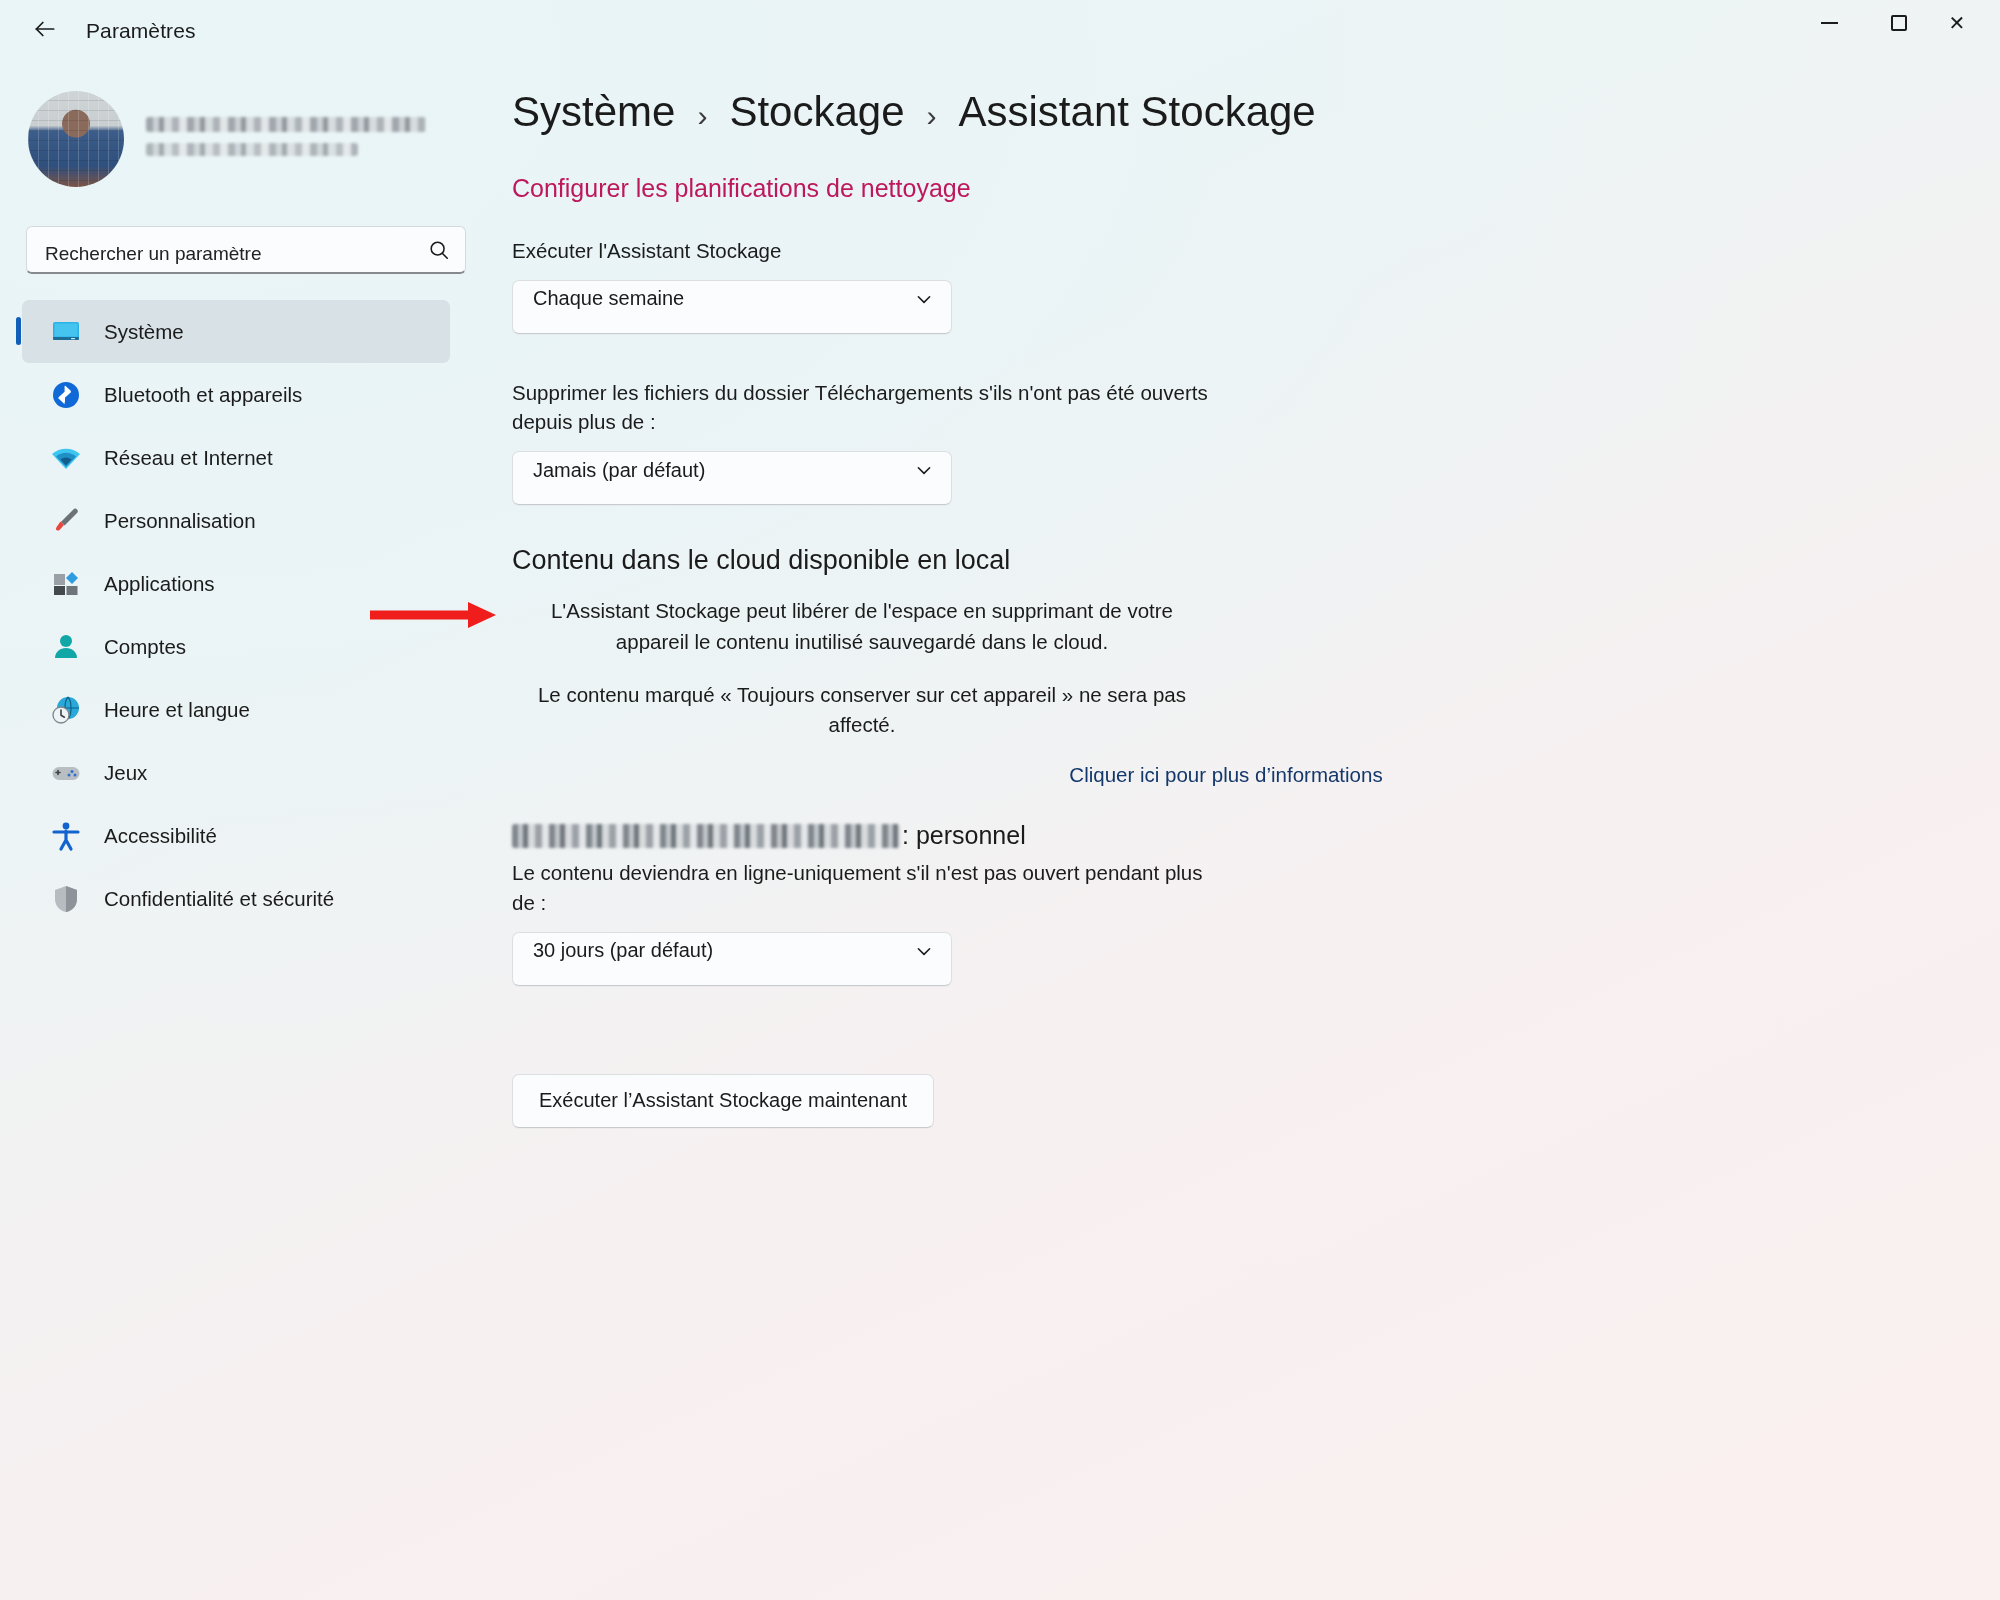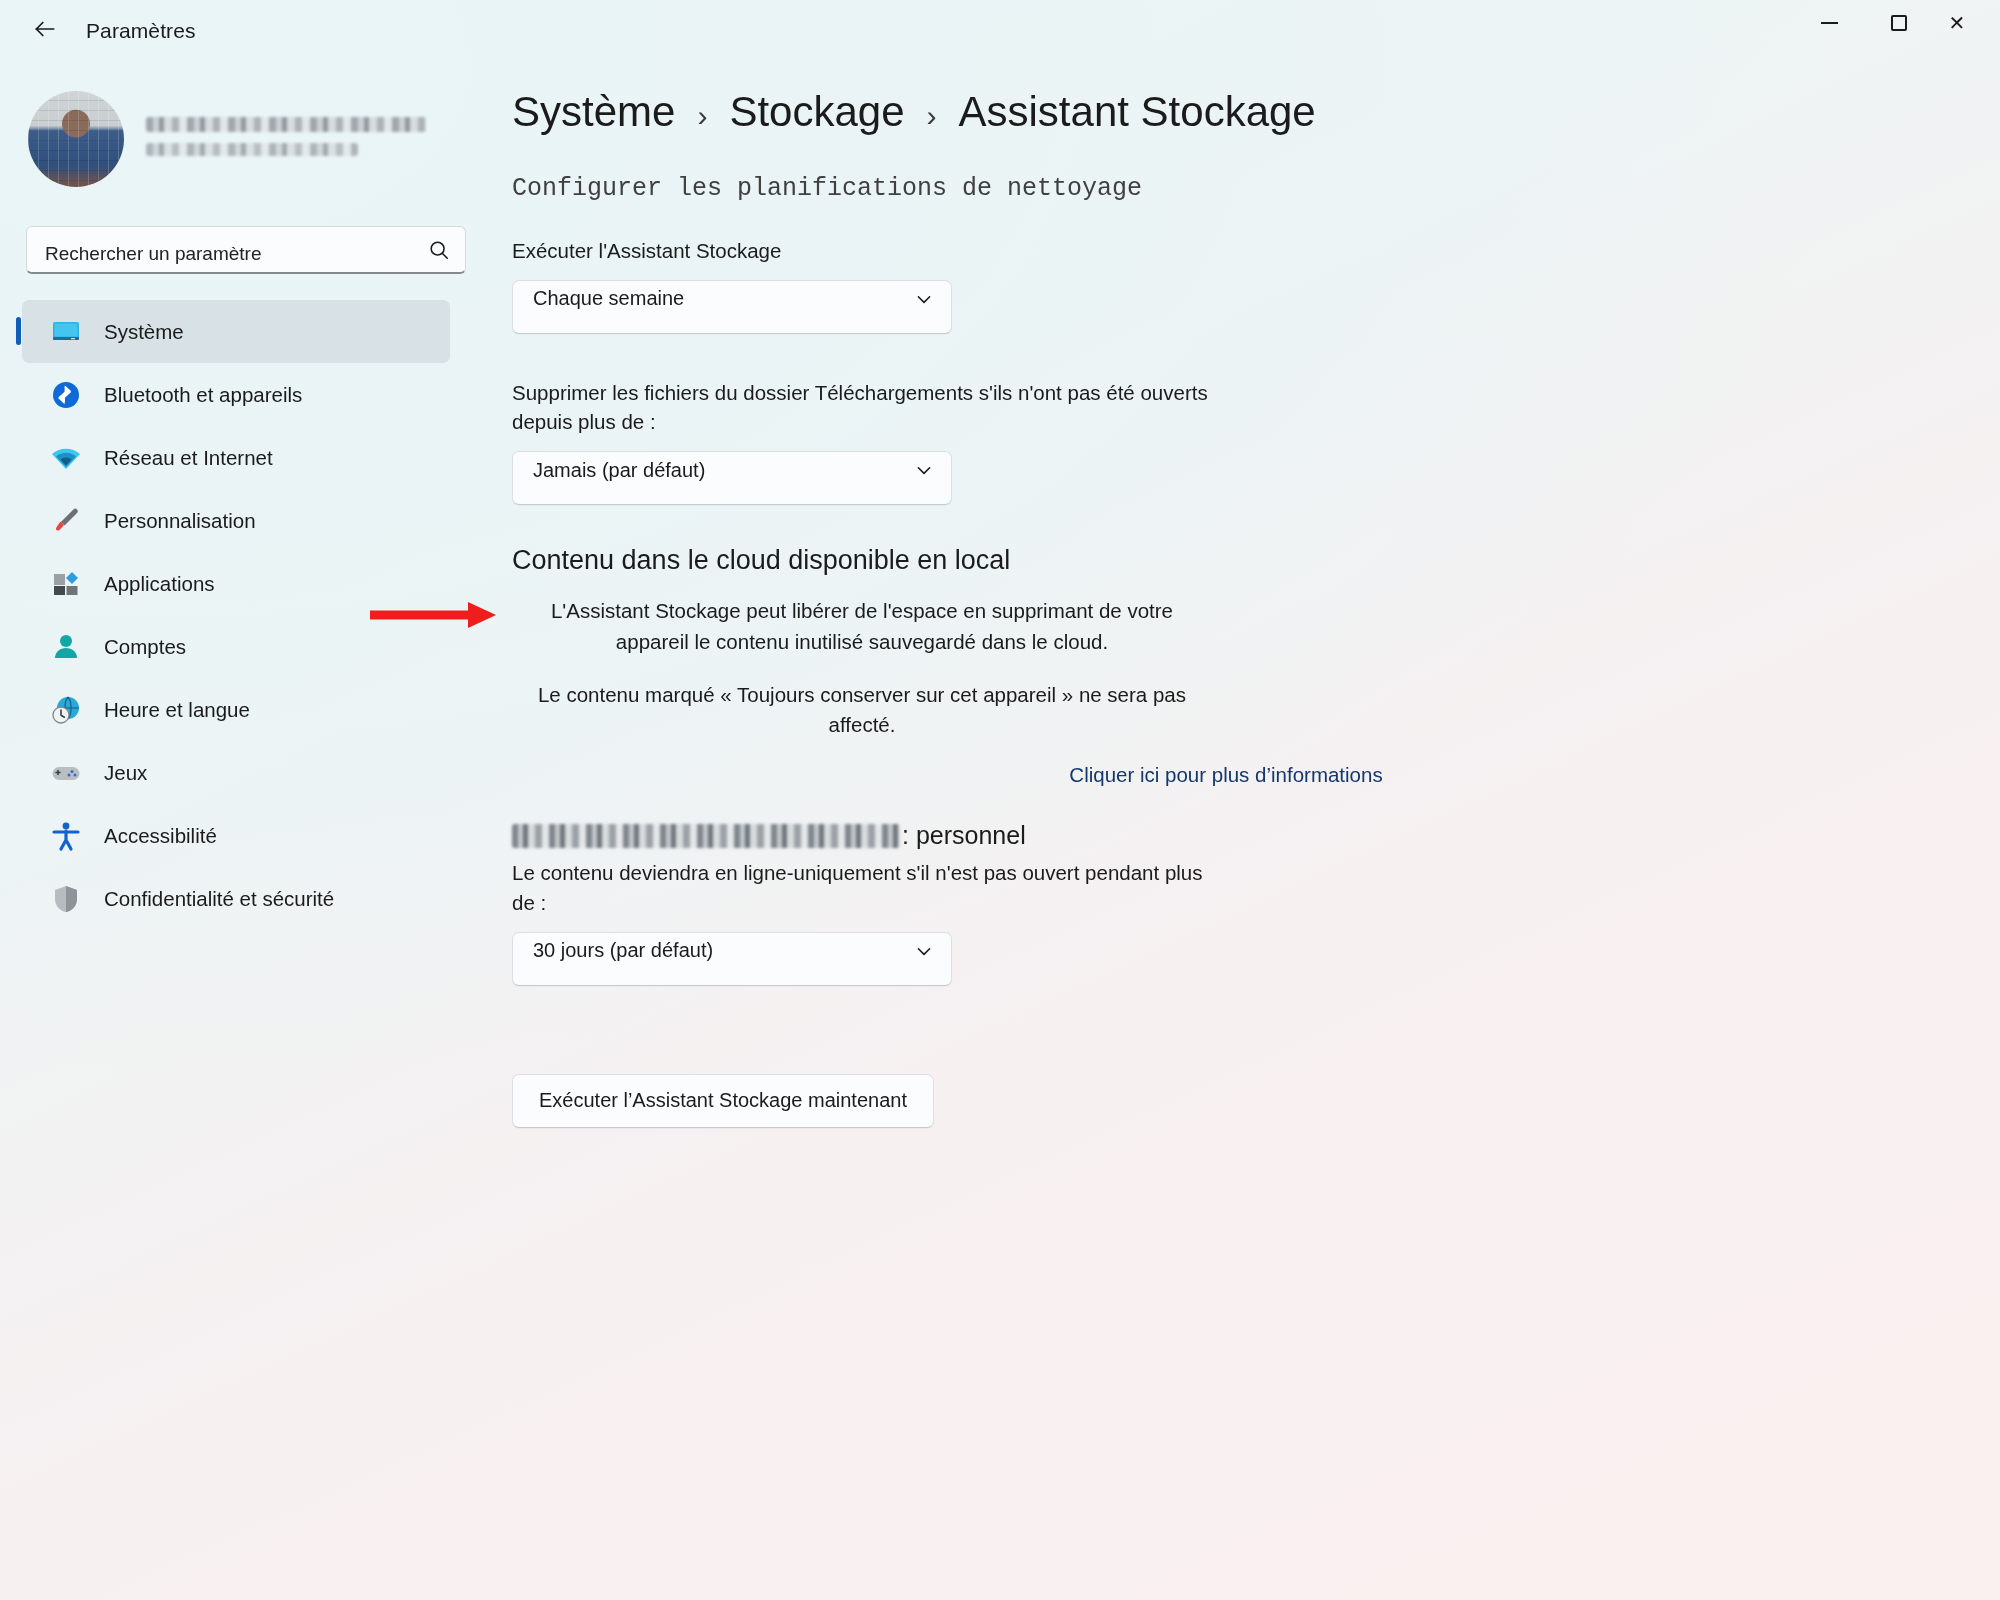--- a/index.html
+++ b/index.html
@@ -123,21 +123,21 @@
   .main {
     position: absolute; left: 500px; top: 70px; right: 0; bottom: 0;
     padding: 18px 40px 0 12px; overflow: hidden;
   }
   .breadcrumb { display: flex; align-items: baseline; gap: 22px; margin-bottom: 38px; }
   .crumb { font-size: 42px; color: #1b1b1b; cursor: pointer; }
   .crumb.link { }
   .crumb.current { cursor: default; }
   .crumb-sep { font-size: 30px; color: #3a3a3a; }
 
-  .section-title-sm { font-size: 25px; color: #404040; margin-bottom: 33px; font-family: Liberation Mono, monospace; }
+  .section-title-sm { font-size: 25px; color: #be185d; margin-bottom: 33px; }
   .field-label { font-size: 20.5px; color: #1b1b1b; line-height: 1.45; margin-bottom: 14px; max-width: 700px; }
 
   .combo {
     width: 440px; height: 54px; background: #fbfcfd;
     border: 1px solid #dcdfe2; border-bottom-color: #c7cbce;
     border-radius: 7px; display: flex; align-items: center;
     padding: 0 18px 16px 20px; cursor: pointer;
     box-shadow: 0 1px 1px rgba(0,0,0,0.03);
   }
   .combo-value { flex: 1; font-size: 20px; color: #1b1b1b; }

